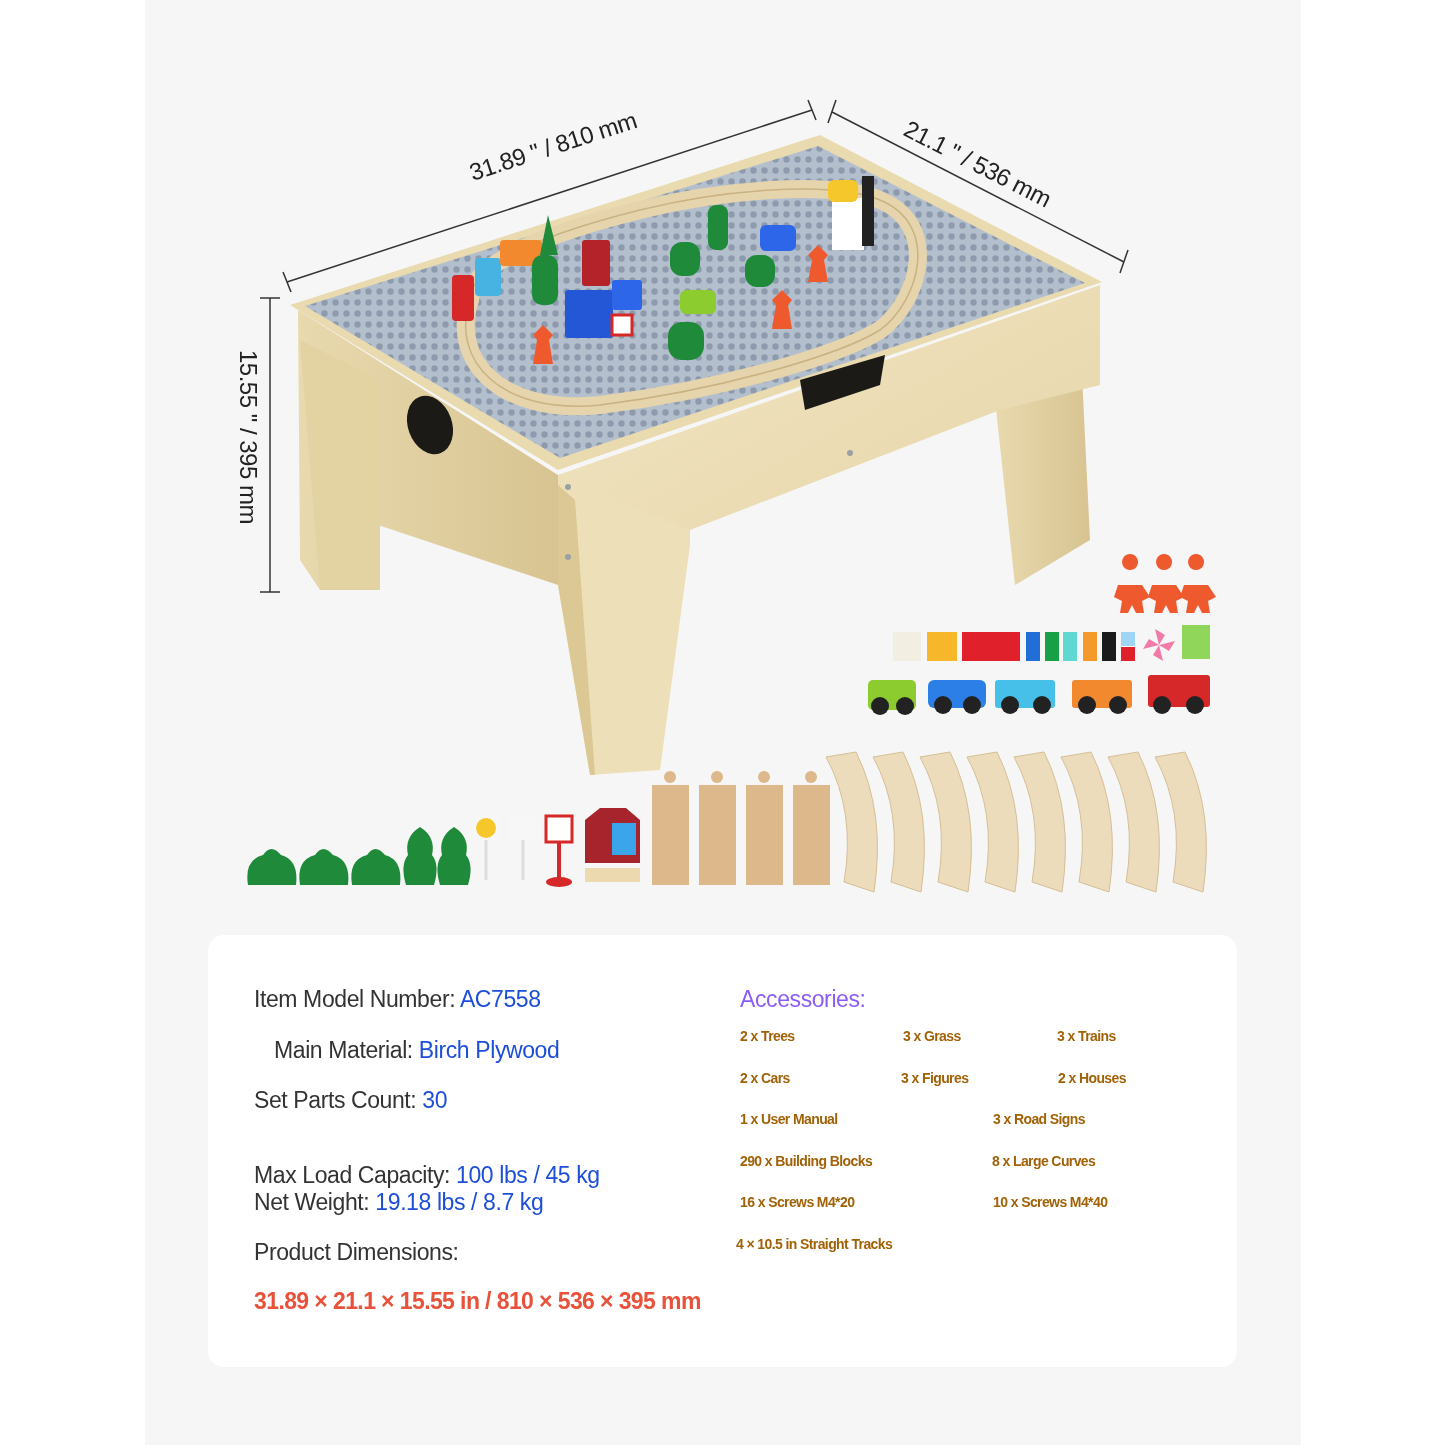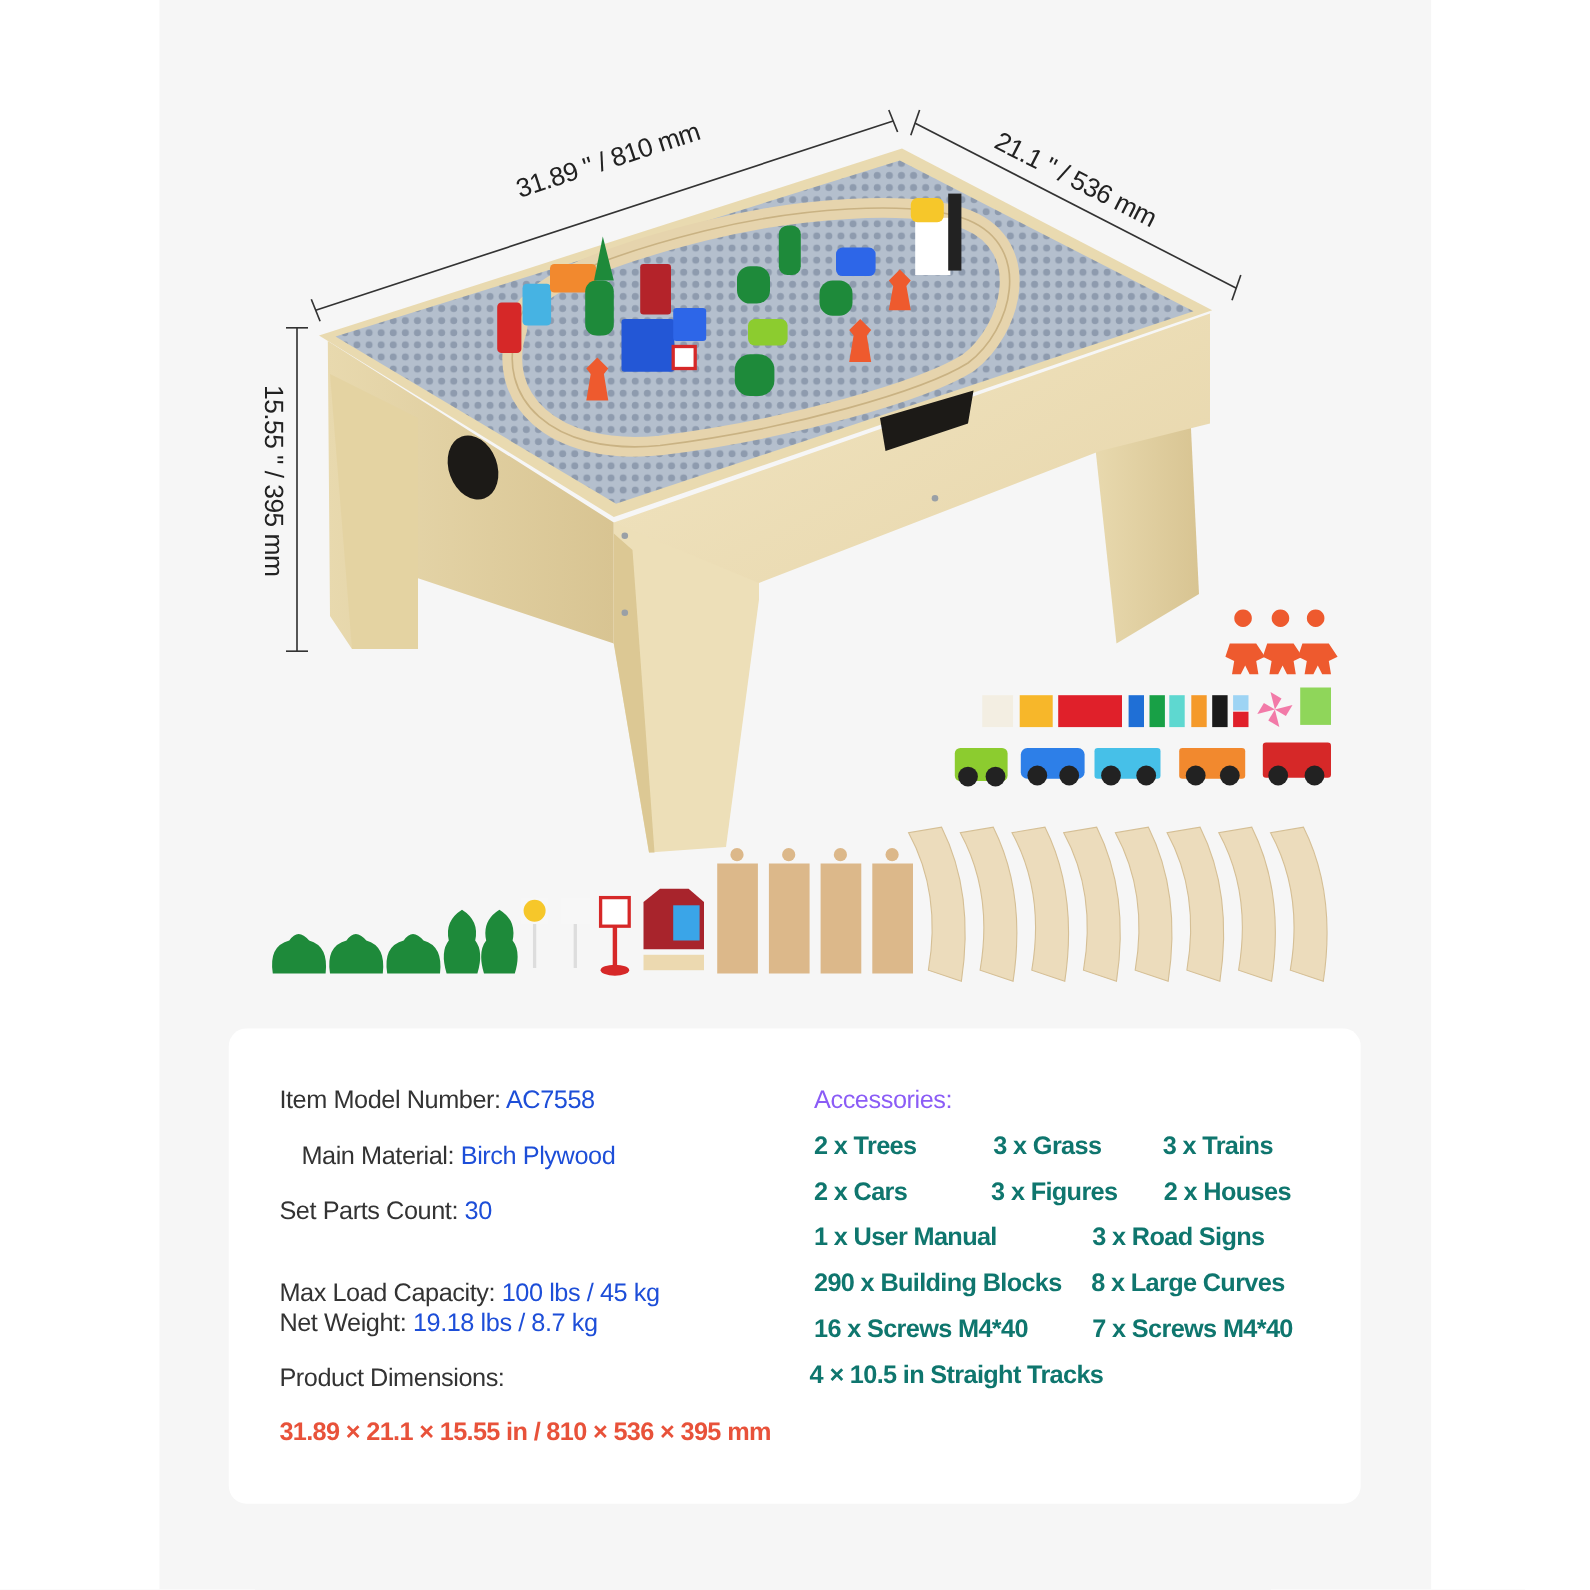--- a/index.html
+++ b/index.html
@@ -4,21 +4,21 @@
   <style>
     html, body { margin:0; padding:0; }
     body { width:1445px; height:1445px; background:#ffffff; position:relative; overflow:hidden; font-family:"Liberation Sans", sans-serif; }
     .canvas { position:absolute; left:145px; top:0; width:1156px; height:1445px; background:#f6f6f6; }
     .abs { position:absolute; }
     .dim-label { position:absolute; font-family:"Liberation Sans", sans-serif; font-size:24px; color:#222; white-space:nowrap; letter-spacing:-0.5px; }
     .card { position:absolute; left:208px; top:935px; width:1029px; height:432px; background:#ffffff; border-radius:16px; }
     .spec-row { position:absolute; left:254px; font-size:23px; color:#333333; white-space:nowrap; letter-spacing:-0.4px; }
     .spec-row .v { color:#1d4ed8; font-weight:normal; }
     .acc-title { position:absolute; left:740px; top:986px; font-size:23px; color:#8b5cf6; letter-spacing:-0.4px; }
-    .acc { position:absolute; font-size:23px; font-weight:bold; color:#0f766e; white-space:nowrap; letter-spacing:-0.6px; }
+    .acc { position:absolute; font-size:14px; font-weight:bold; color:#a16207; white-space:nowrap; letter-spacing:-0.6px; }
     .dims-value { position:absolute; left:254px; top:1288px; font-size:23px; font-weight:bold; color:#e8523a; letter-spacing:-0.6px; white-space:nowrap; }
   </style>
 </head>
 <body>
 
 <div class="canvas"></div>
 
 <svg class="abs" style="left:0;top:0" width="1445" height="930">
   <defs>
     <pattern id="studs" width="11" height="11" patternUnits="userSpaceOnUse">
@@ -227,16 +227,16 @@
 <div class="acc" style="left:740px; top:1070px;">2 x Cars</div>
 <div class="acc" style="left:901px; top:1070px;">3 x Figures</div>
 <div class="acc" style="left:1058px; top:1070px;">2 x Houses</div>
 
 <div class="acc" style="left:740px; top:1111px;">1 x User Manual</div>
 <div class="acc" style="left:993px; top:1111px;">3 x Road Signs</div>
 
 <div class="acc" style="left:740px; top:1153px;">290 x Building Blocks</div>
 <div class="acc" style="left:992px; top:1153px;">8 x Large Curves</div>
 
-<div class="acc" style="left:740px; top:1194px;">16 x Screws M4*40</div>
-<div class="acc" style="left:993px; top:1194px;">7 x Screws M4*40</div>
+<div class="acc" style="left:740px; top:1194px;">16 x Screws M4*20</div>
+<div class="acc" style="left:993px; top:1194px;">10 x Screws M4*40</div>
 
 <div class="acc" style="left:736px; top:1236px;">4 × 10.5 in Straight Tracks</div>
 
 </body></html>

